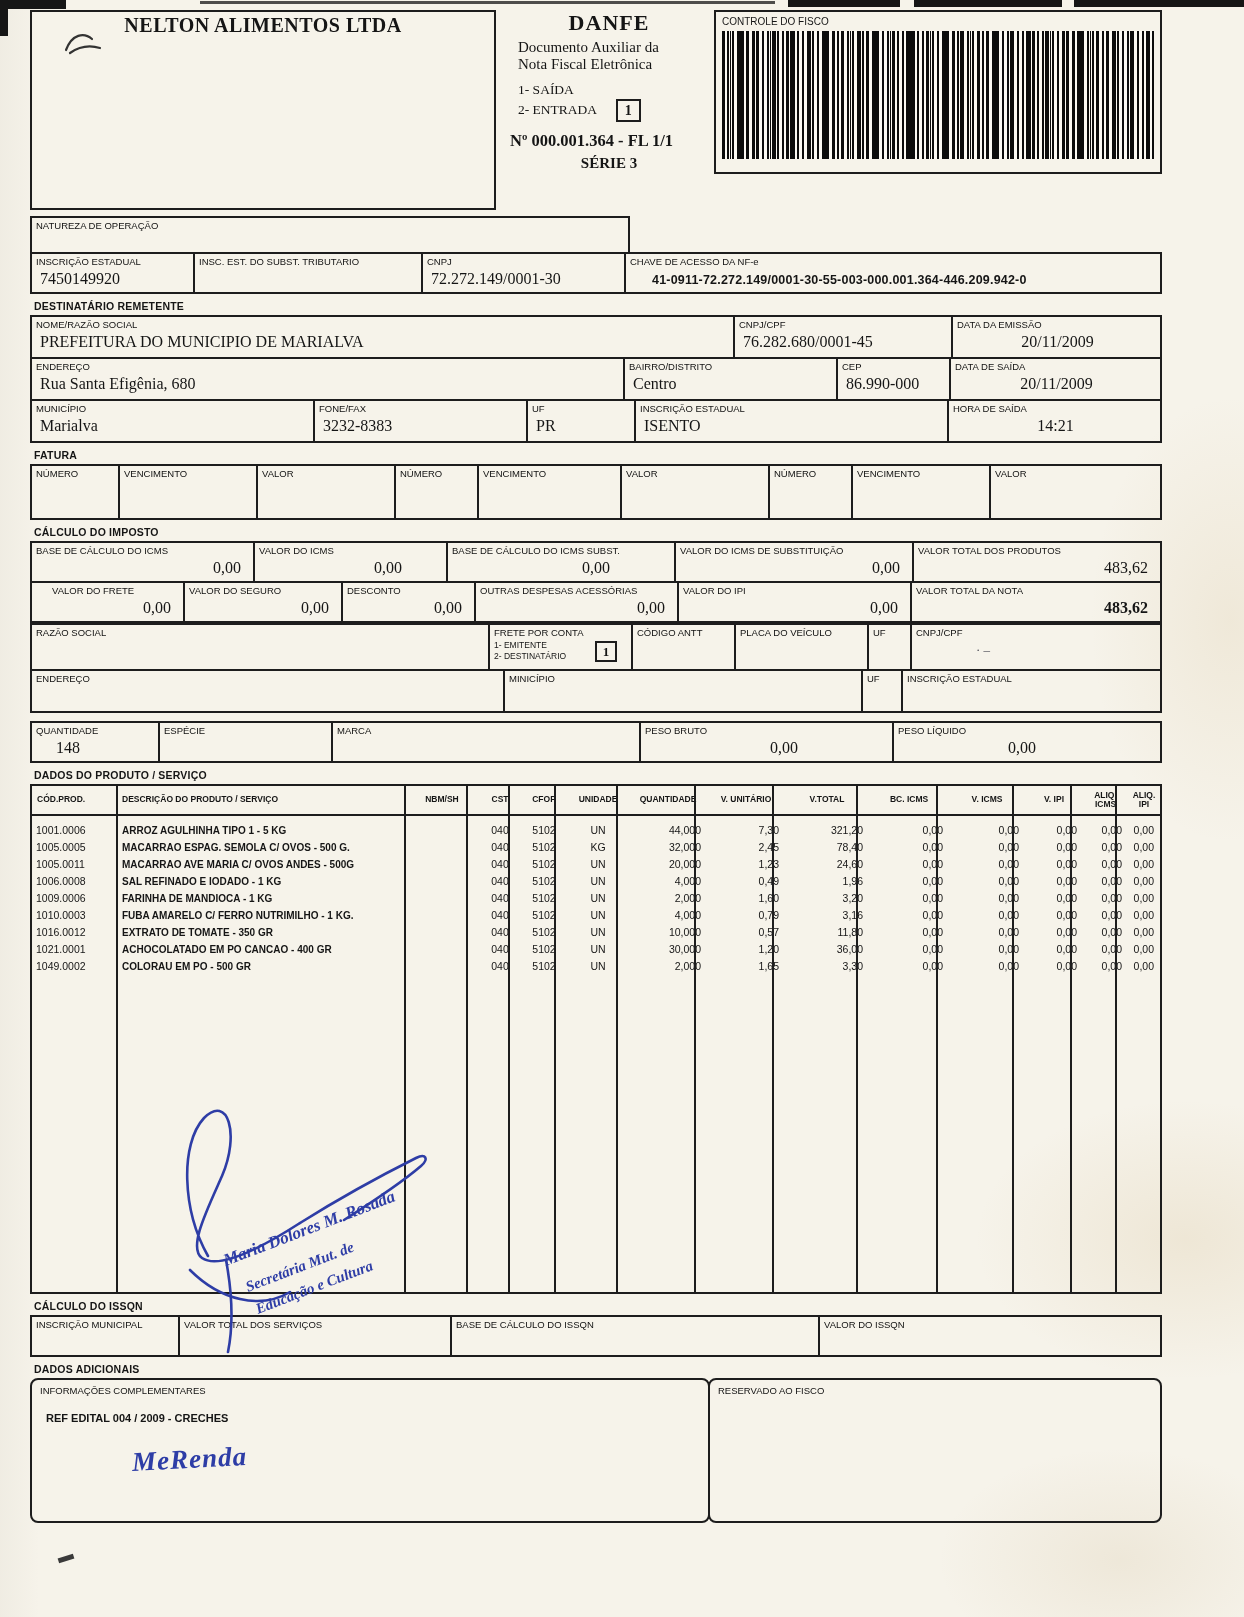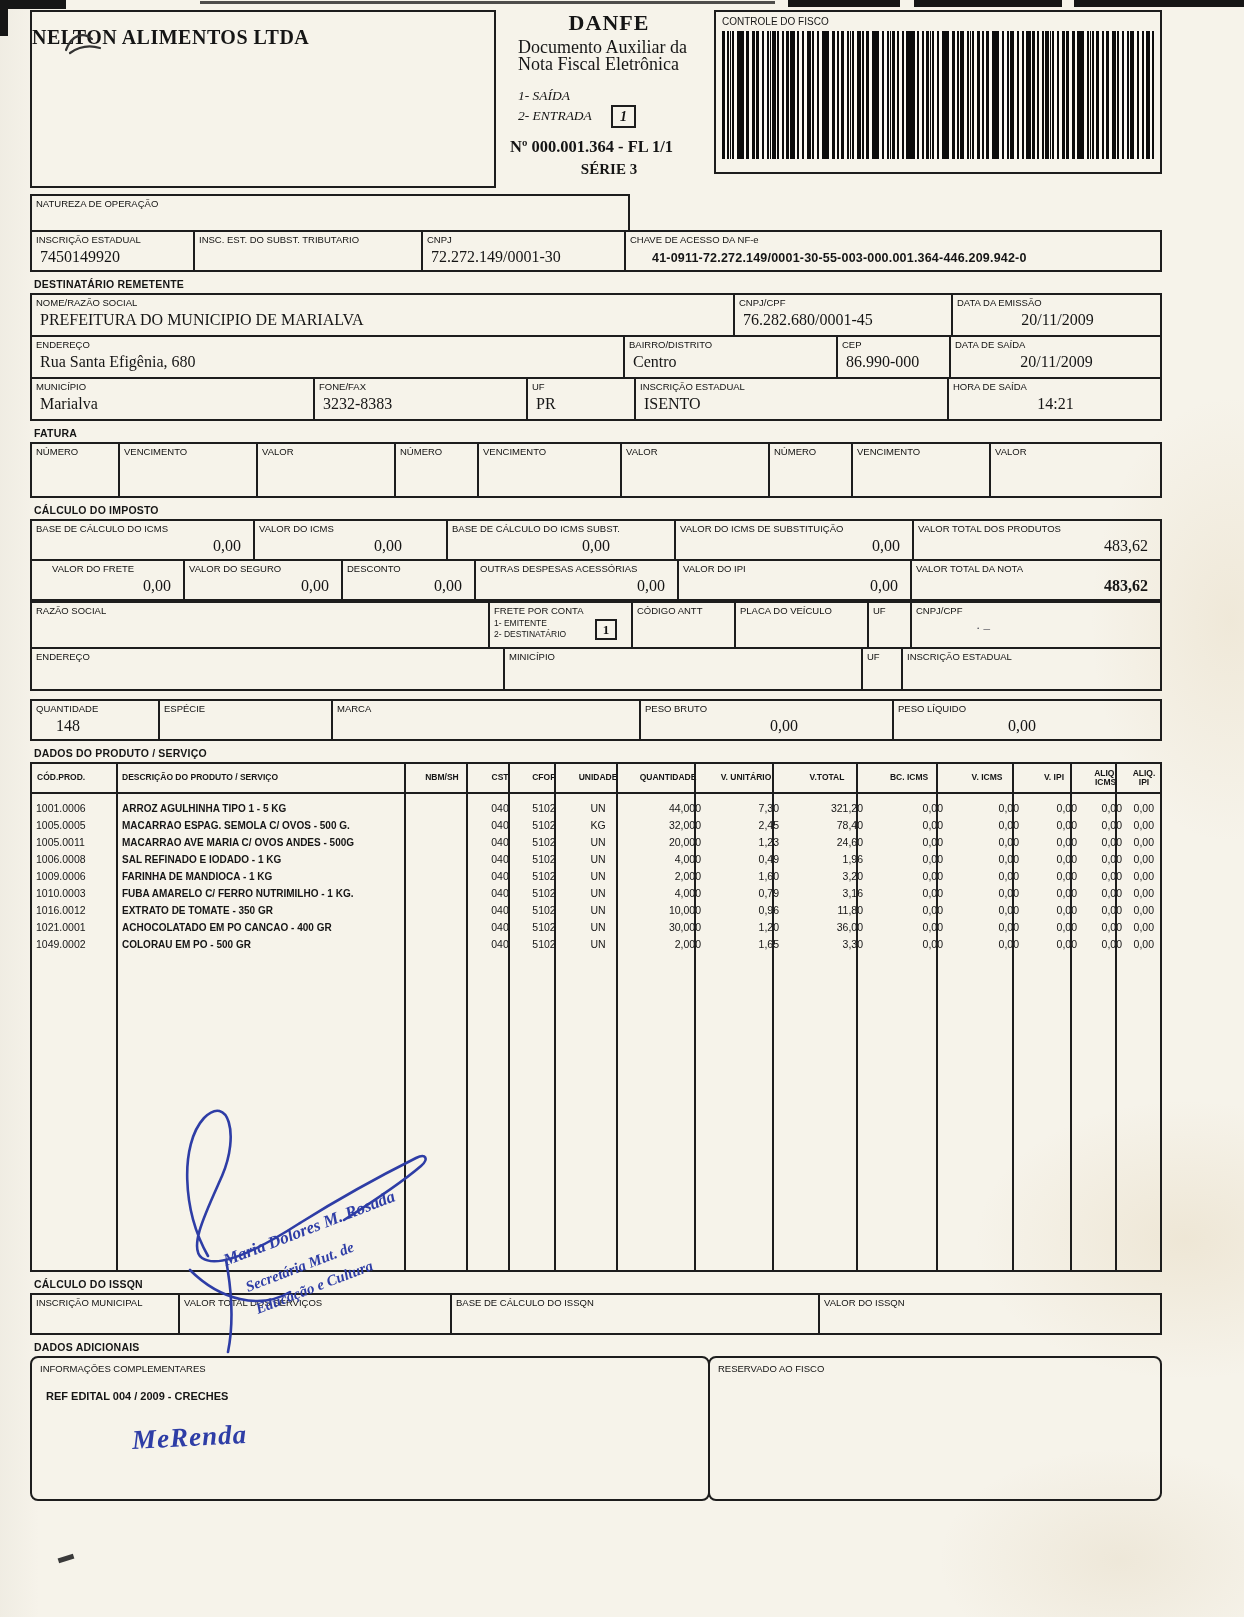--- a/index.html
+++ b/index.html
@@ -39,28 +39,28 @@
   .val.num { text-align: right; padding-right: 8px; }
   .val.center { text-align: center; }
   .val.bold { font-weight: 700; }
   .val.hand { color: #4a4a55; font-size: 13px; }
   .chave-val { font-weight: 700; font-size: 12.5px; font-family: "Liberation Sans", sans-serif; padding: 6px 0 0 22px; letter-spacing: .2px; }
 
   .sec-title { font-size: 10.5px; font-weight: 700; margin: 6px 0 3px 4px; letter-spacing: .2px; }
 
   
   .header { display: flex; align-items: flex-start; }
-  .emitter-box { width: 466px; height: 178px; border: 2px solid #1d1d1d; text-align: left; padding-top: 14px; position: relative; }
+  .emitter-box { width: 466px; height: 200px; border: 2px solid #1d1d1d; text-align: center; padding-top: 2px; position: relative; }
   .emitter-name { font-family: "Liberation Serif", serif; font-weight: 700; font-size: 20px; margin-bottom: 8px; letter-spacing: .5px; }
   .emitter-addr { font-size: 11px; line-height: 15px; }
   .pen-mark { position: absolute; left: 28px; top: 14px; }
   .danfe-col { width: 218px; padding: 0 6px 0 14px; }
   .danfe-title { font-family: "Liberation Serif", serif; font-weight: 700; font-size: 22px; text-align: center; letter-spacing: 1px; }
-  .danfe-sub { font-family: "Liberation Serif", serif; font-size: 18px; line-height: 17px; margin-top: 3px; padding-left: 8px; }
-  .danfe-opts { font-family: "Liberation Serif", serif; font-size: 13.5px; line-height: 19px; margin-top: 13px; padding-left: 8px; font-style: italic; }
+  .danfe-sub { font-family: "Liberation Serif", serif; font-size: 15px; line-height: 17px; margin-top: 3px; padding-left: 8px; }
+  .danfe-opts { font-family: "Liberation Serif", serif; font-size: 13.5px; line-height: 19px; margin-top: 7px; padding-left: 8px; }
   .entry-box { display: inline-block; width: 25px; height: 23px; border: 2px solid #1d1d1d; text-align: center; font-weight: 700; font-size: 14px; line-height: 19px; margin-left: 16px; vertical-align: middle; }
   .danfe-num { font-family: "Liberation Serif", serif; font-weight: 700; font-size: 16.5px; margin-top: 9px; white-space: nowrap; }
   .danfe-serie { font-family: "Liberation Serif", serif; font-weight: 700; font-size: 15px; text-align: center; margin-top: 4px; }
   .fisco-box { flex: 1; height: 164px; border: 2px solid #1d1d1d; padding: 4px 6px; }
   .fisco-label { font-size: 10px; }
   .barcode {
     margin-top: 4px; height: 128px;
     background-color: #fbf9f3;
     background-image:
       repeating-linear-gradient(90deg, #0c0c0c 0 2px, transparent 2px 5px),
@@ -498,21 +498,21 @@
           </div>
 
           <div class="prow">
             <div class="pc codc c1">1016.0012</div>
             <div class="pc desc c2">EXTRATO DE TOMATE - 350 GR</div>
             <div class="pc ctr c3"></div>
             <div class="pc ctr c4">040</div>
             <div class="pc ctr c5">5102</div>
             <div class="pc ctr c6">UN</div>
             <div class="pc num c7">10,000</div>
-            <div class="pc num c8">0,96</div>
+            <div class="pc num c8">0,57</div>
             <div class="pc num c9">11,80</div>
             <div class="pc num c10">0,00</div>
             <div class="pc num c11">0,00</div>
             <div class="pc num c12">0,00</div>
             <div class="pc num c13">0,00</div>
             <div class="pc num c14">0,00</div>
           </div>
 
           <div class="prow">
             <div class="pc codc c1">1021.0001</div>

